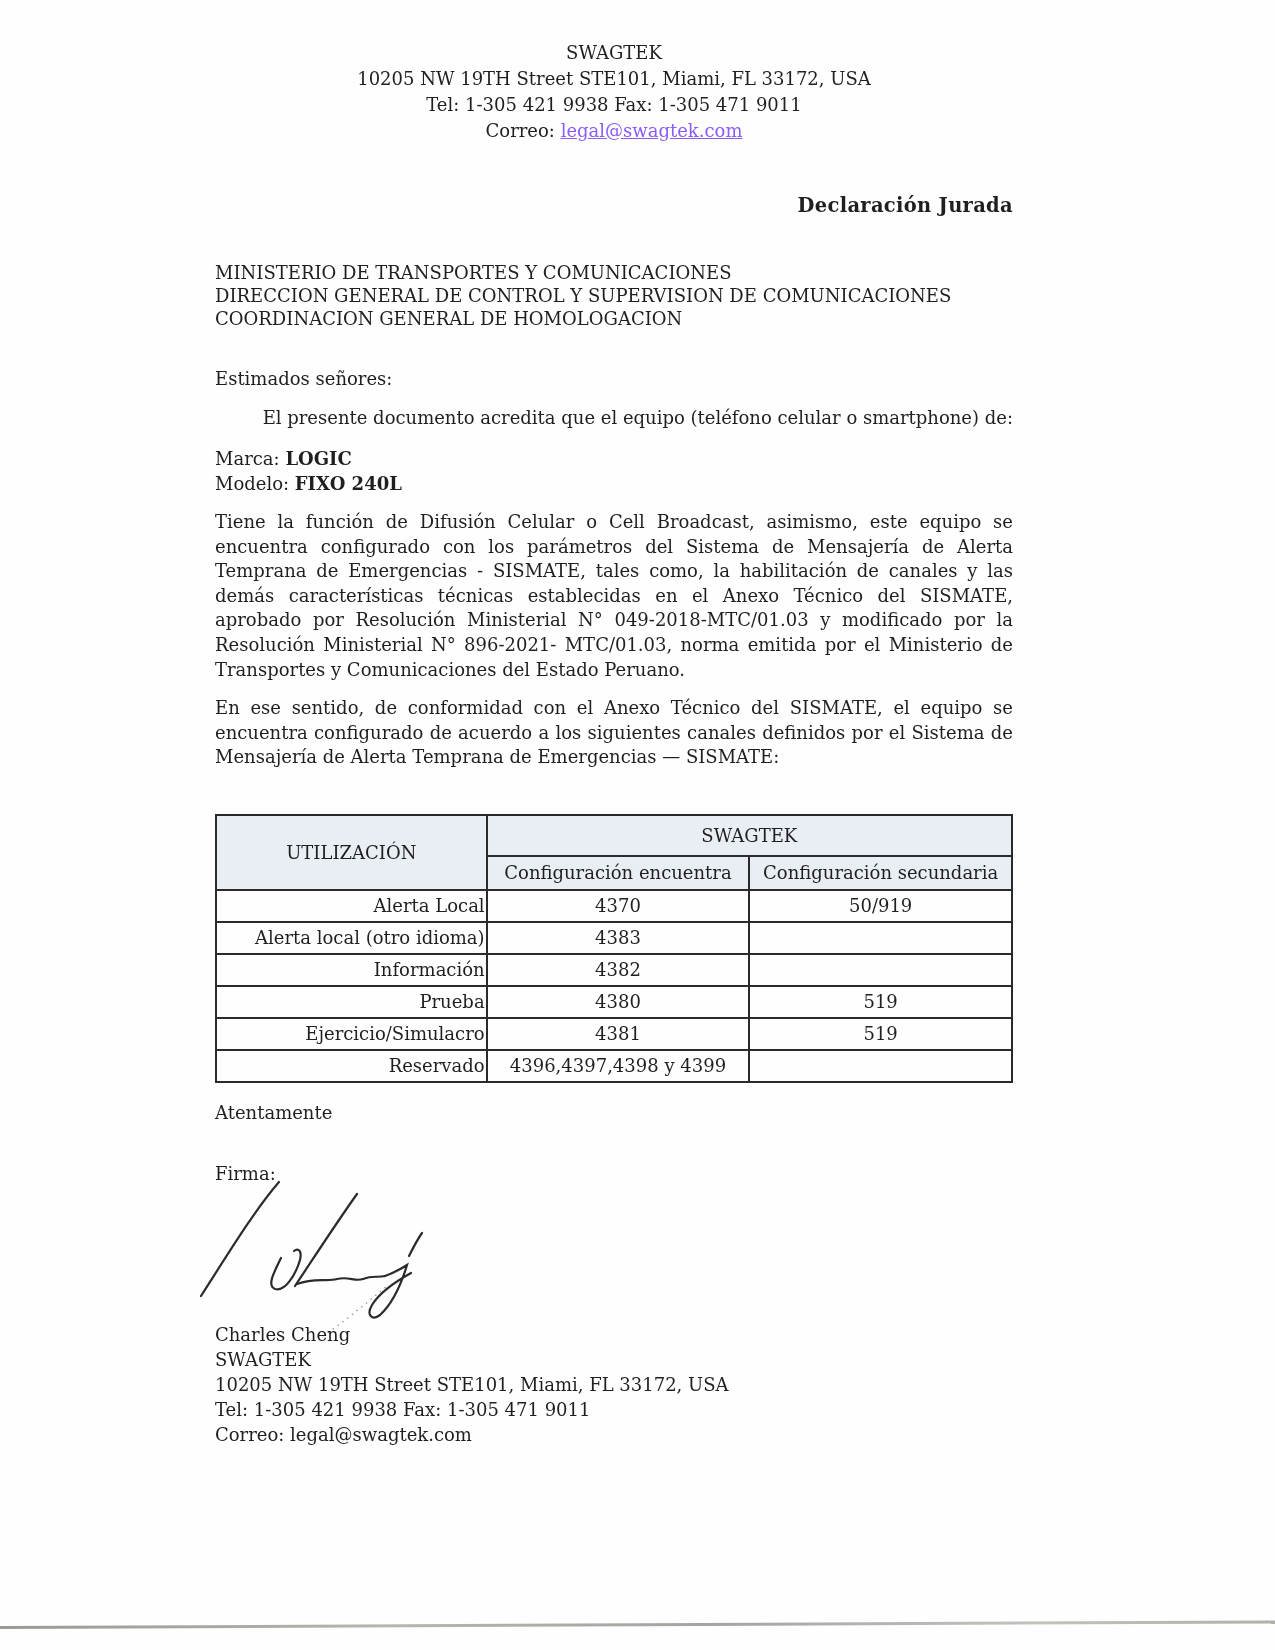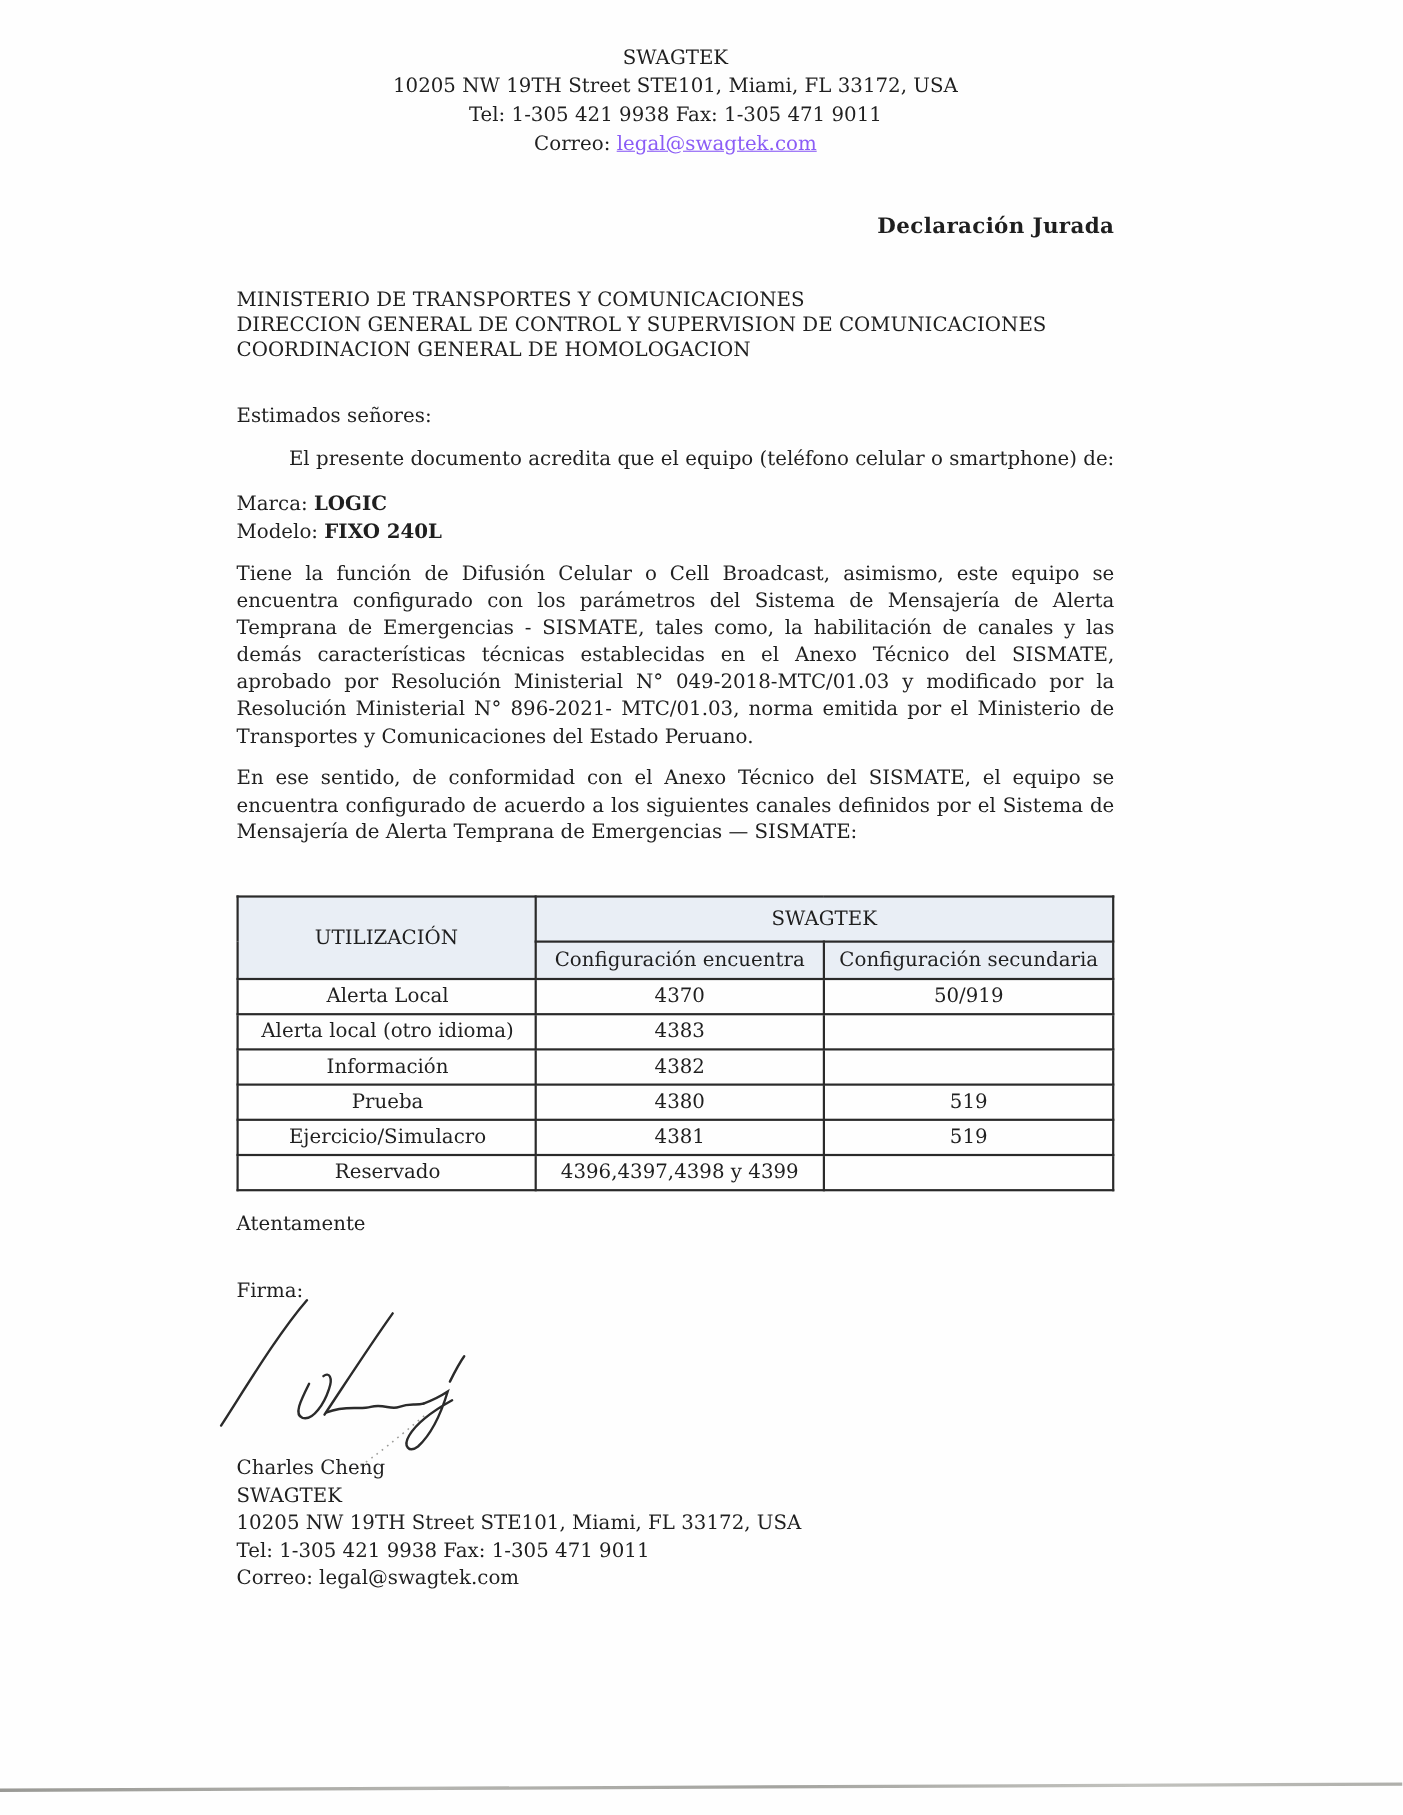--- a/index.html
+++ b/index.html
@@ -23,21 +23,21 @@
 
   .p-just { text-align:justify; line-height:24.6px; margin-top:14px; }
   .p-just2 { text-align:justify; line-height:24.6px; margin-top:14px; }
 
   table.channels { border-collapse:collapse; width:100%; margin-top:44px; font-size:18px; }
   table.channels th, table.channels td { border:2px solid #2a2a2a; font-weight:normal; }
   table.channels th { background:#e9eef5; }
   .th-top { height:37px; }
   .th-sub { height:30px; }
   table.channels td { height:28px; }
-  td.cell-label { text-align:center; padding-left:3px; }
+  td.cell-label { text-align:right; padding-left:3px; }
   td.cell-num, th { text-align:center; }
   .col-use { width:34%; }
   .col-pri { width:33%; }
   .col-sec { width:33%; }
 
   .closing { margin-top:19px; }
   .firma-label { margin-top:40px; }
   .signature-wrap { margin-top:-6px; margin-left:-20px; height:152px; }
   .signer-block { margin-top:-8px; line-height:25px; }
 

